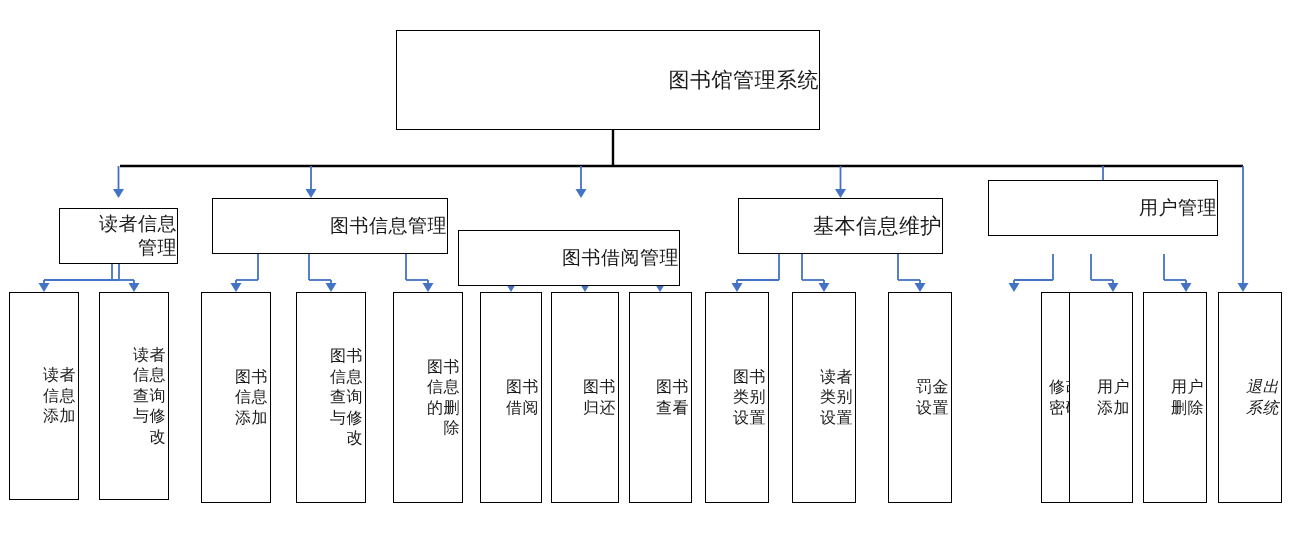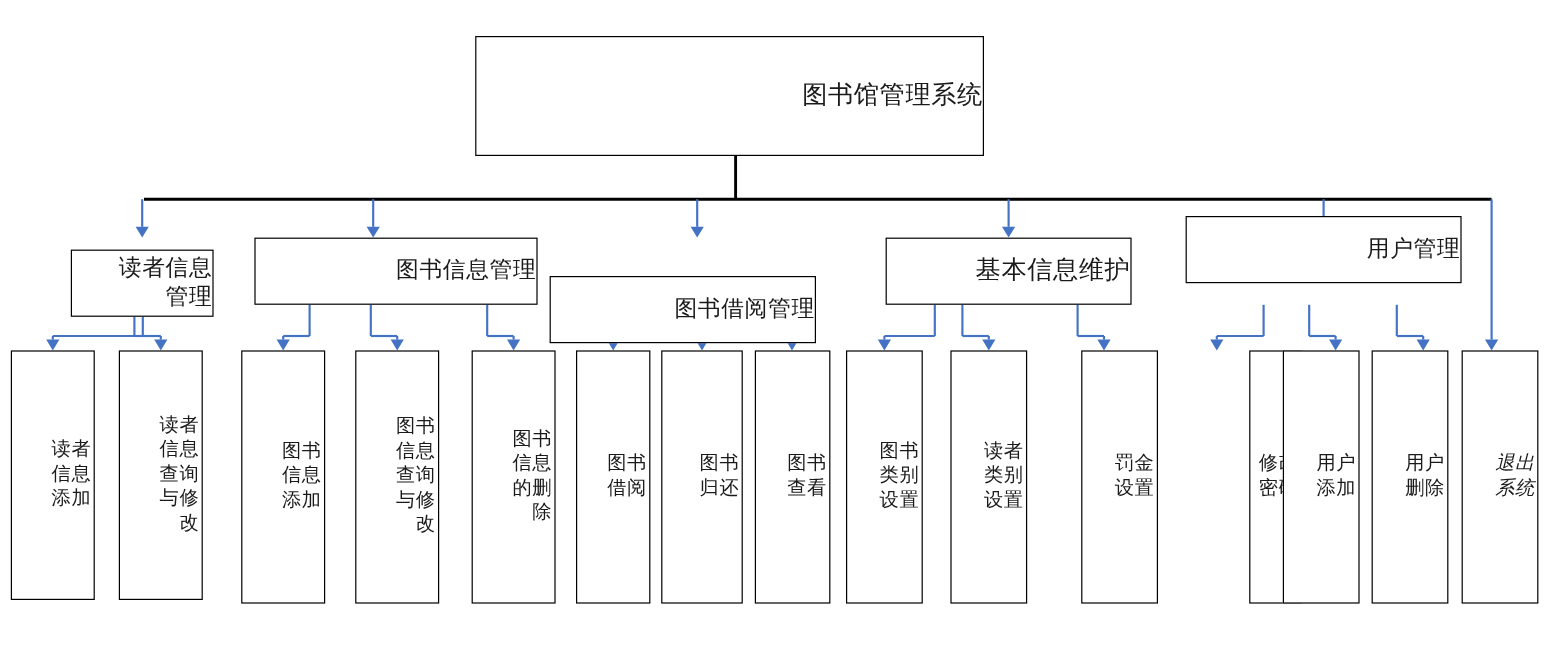--- a/index.html
+++ b/index.html
@@ -171,21 +171,21 @@
       </div>
       <div class="node lvl2 big" style="left: 738px; top: 198px; width: 205px; height: 56px;">
         <span class="txt">基本信息维护</span>
       </div>
       <div class="node leaf" style="left: 705px; top: 292px; width: 64px; height: 211px;">
         <span class="txt">图书<br>类别<br>设置</span>
       </div>
       <div class="node leaf" style="left: 792px; top: 292px; width: 64px; height: 211px;">
         <span class="txt">读者<br>类别<br>设置</span>
       </div>
-      <div class="node leaf" style="left: 888px; top: 292px; width: 64px; height: 211px; margin-left: 13px;">
+      <div class="node leaf" style="left: 888px; top: 292px; width: 64px; height: 211px;">
         <span class="txt">罚金<br>设置</span>
       </div>
       <div class="node lvl2" style="left: 988px; top: 180px; width: 230px; height: 56px;">
         <span class="txt">用户管理</span>
       </div>
       <div class="node leaf" style="left: 1041px; top: 292px; width: 44px; height: 211px;">
         <span class="txt">修改<br>密码</span>
       </div>
       <div class="node leaf" style="left: 1069px; top: 292px; width: 64px; height: 211px;">
         <span class="txt">用户<br>添加</span>

